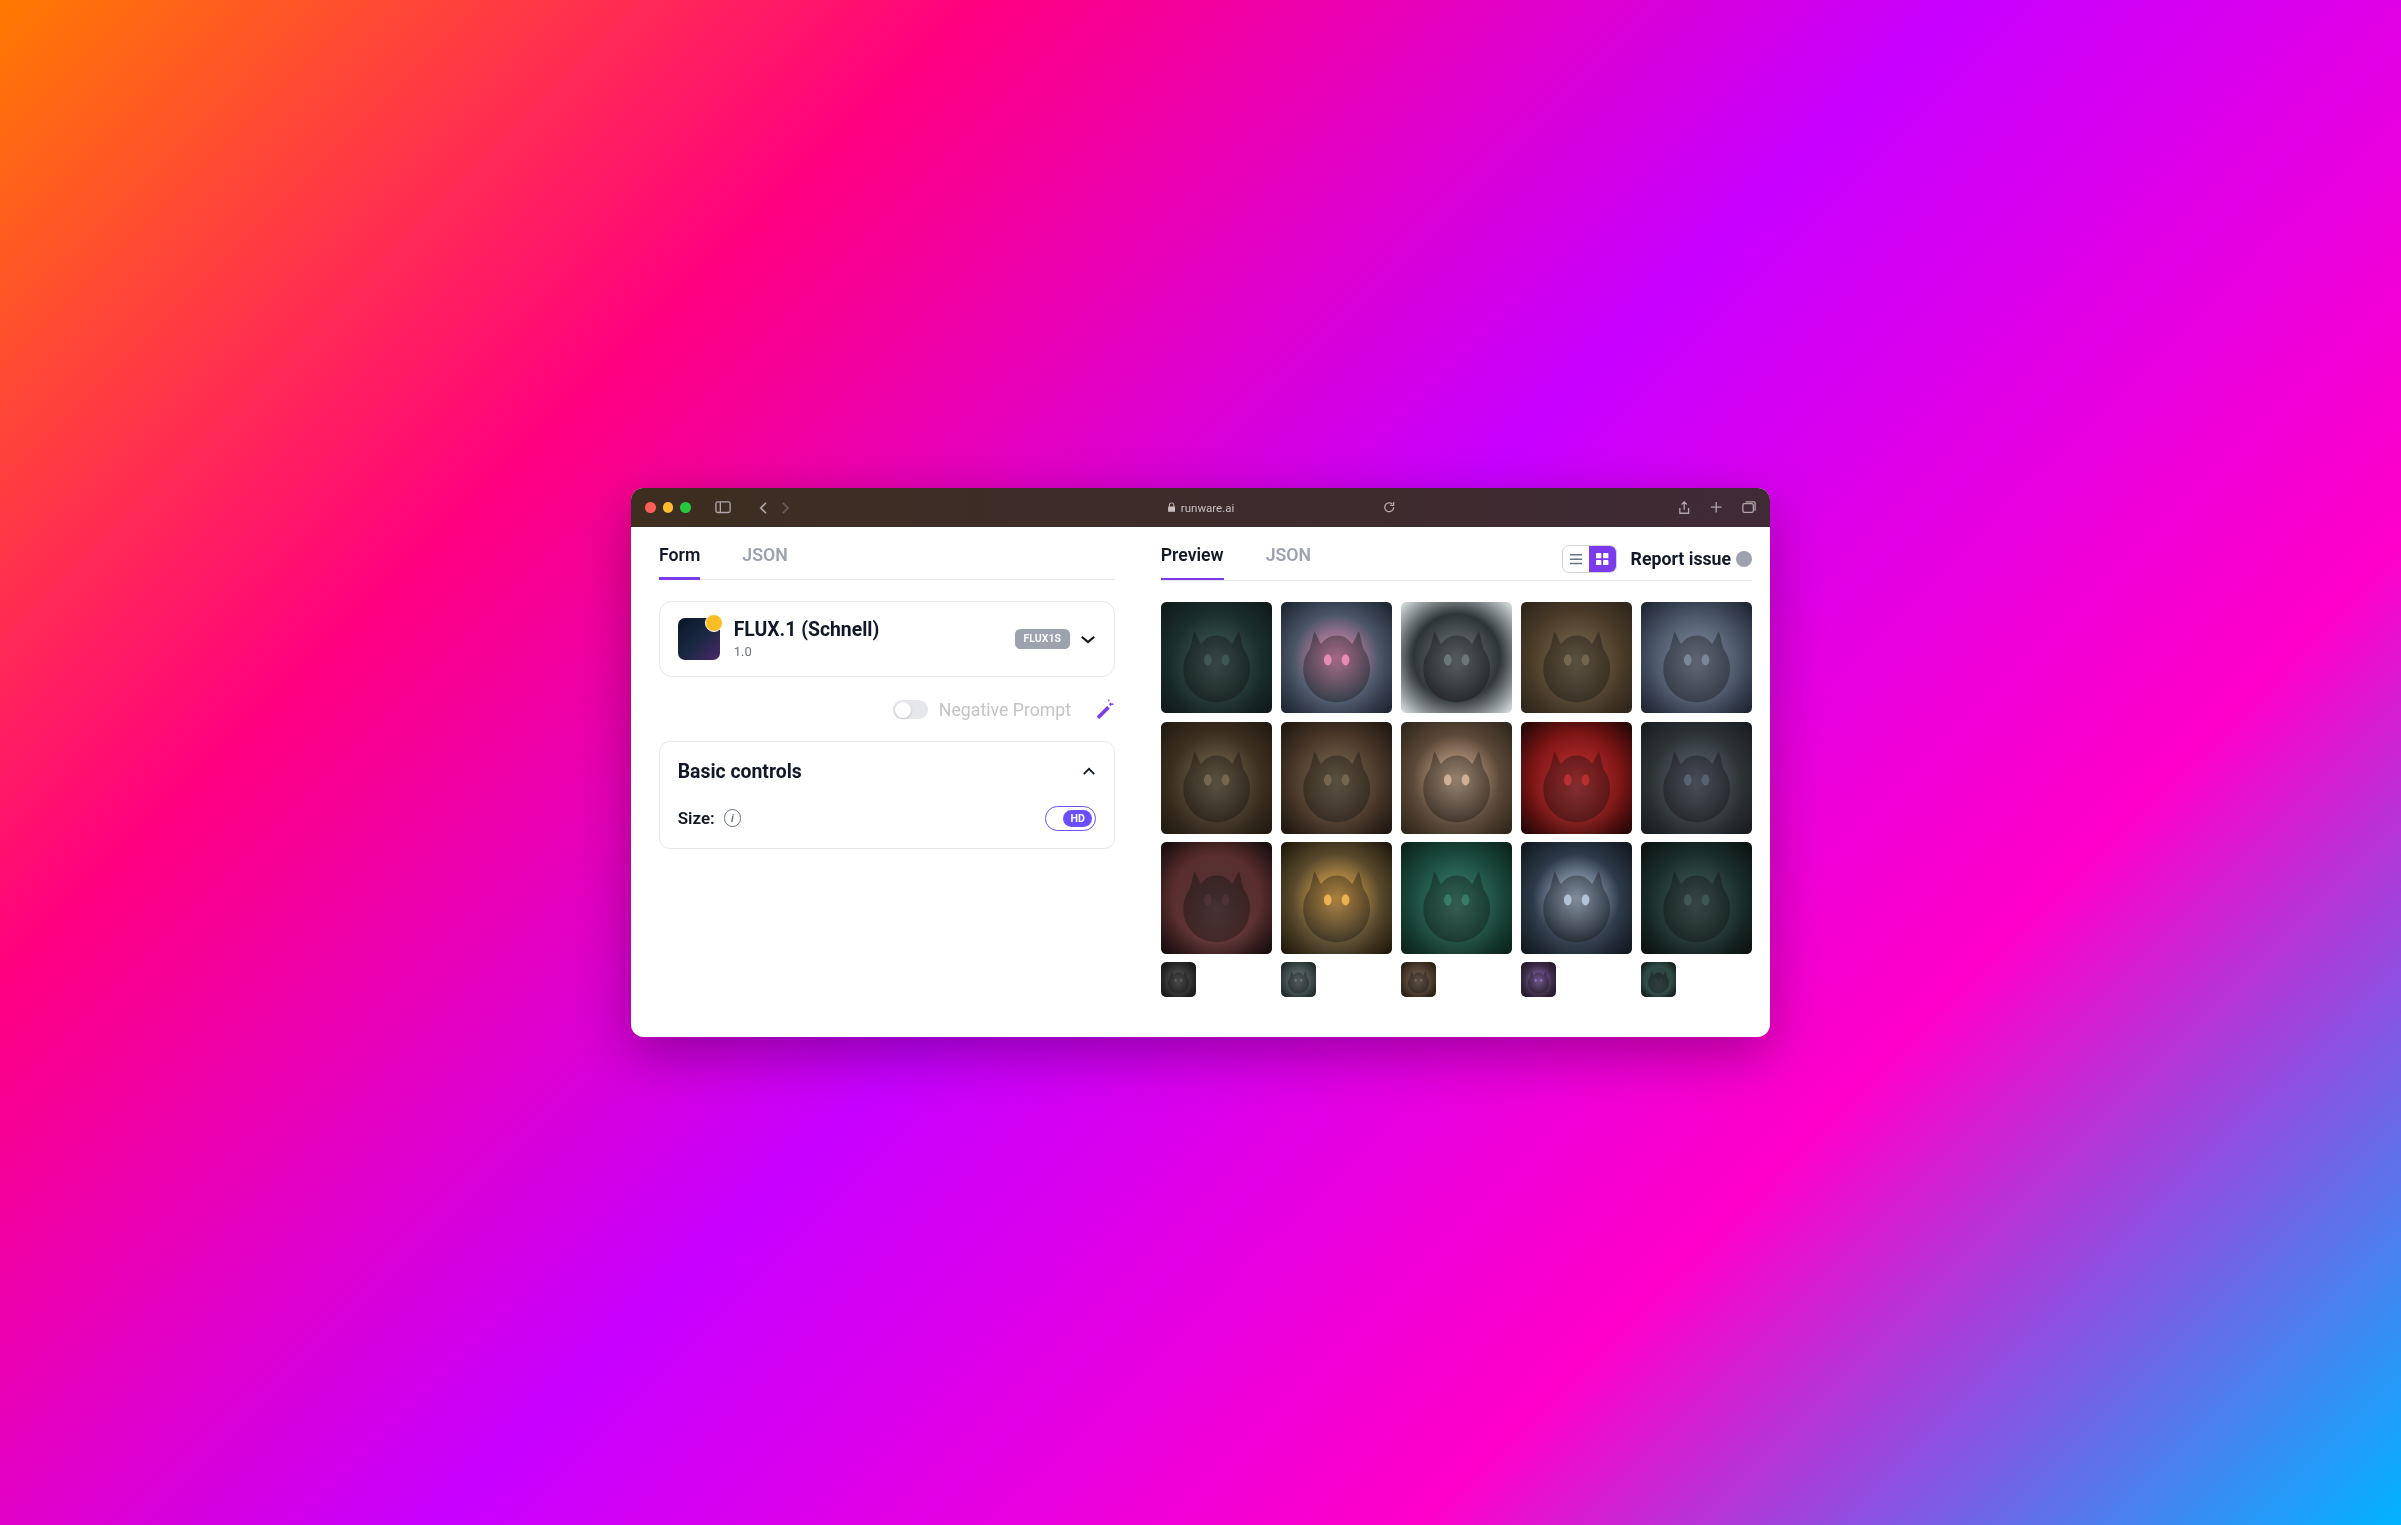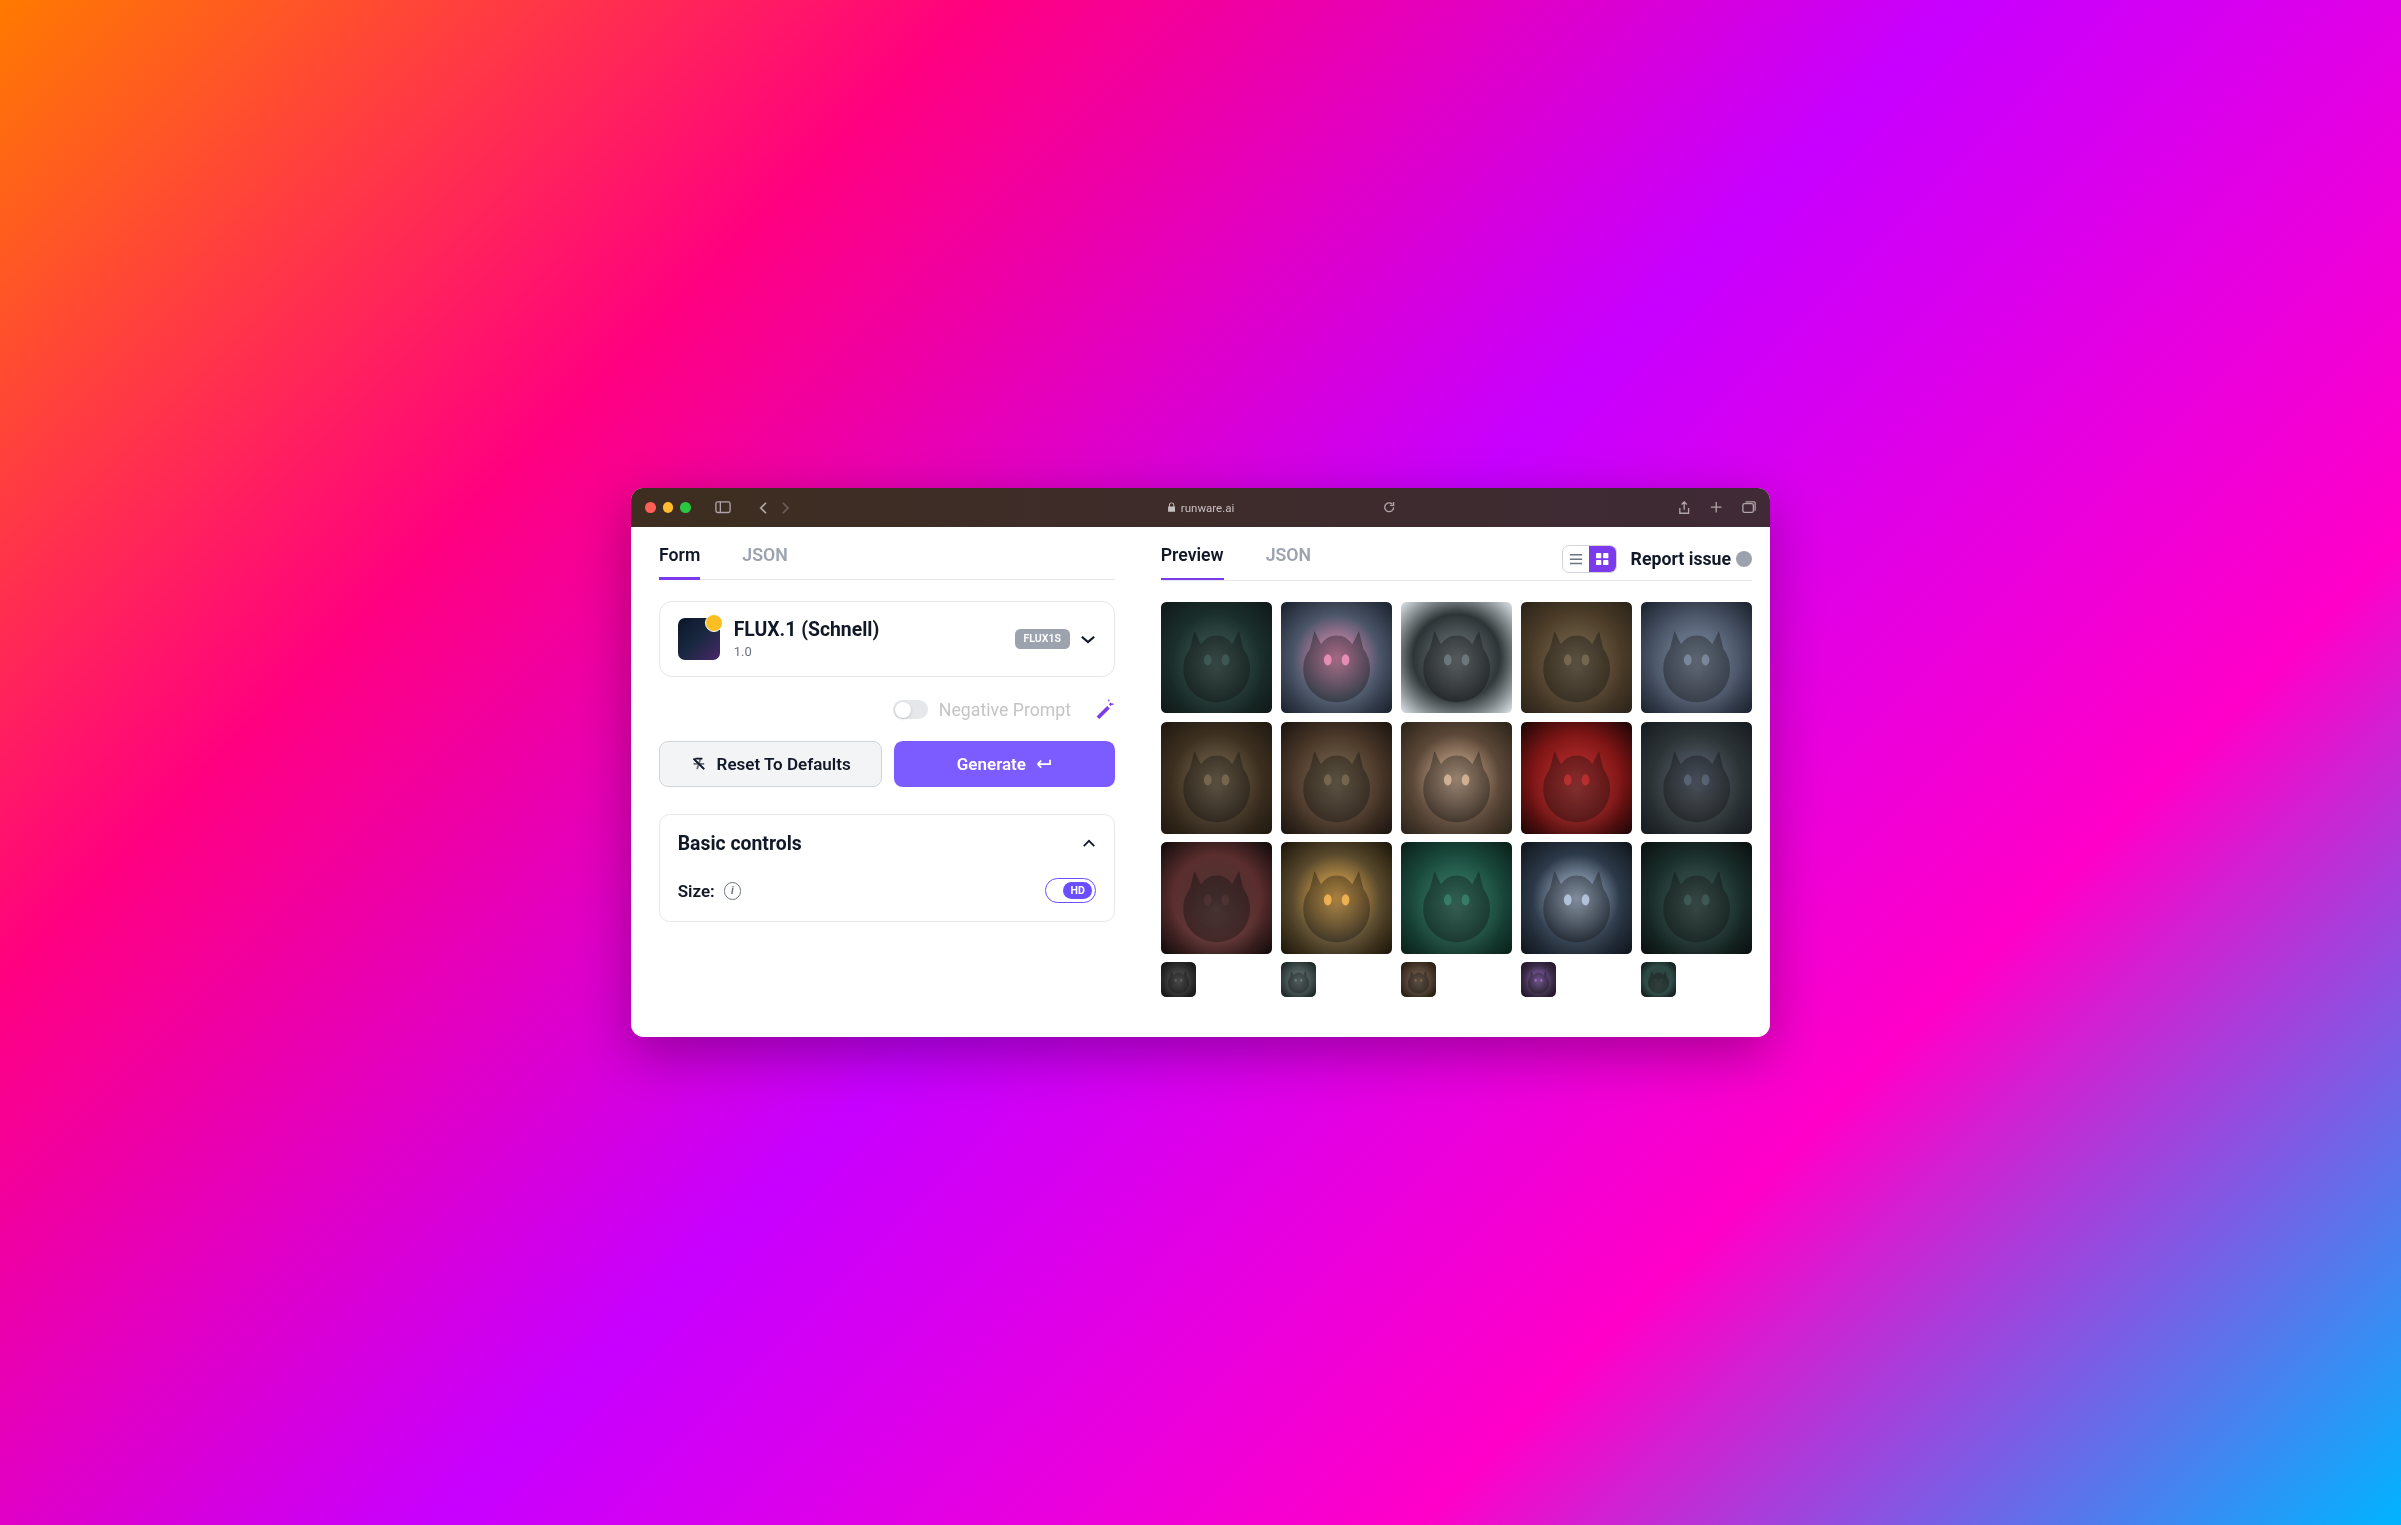--- a/index.html
+++ b/index.html
@@ -417,35 +417,20 @@
       <div class="neg-row">
         <div class="toggle"></div>
         <div class="neg-label">Negative Prompt</div>
         <div class="magic-icon">
           <svg width="21" height="21" viewBox="0 0 24 24" fill="currentColor">
               <path d="M3 21l12-12 3 3L6 24l-3-3zm14-14l2-2 2 2-2 2-2-2zm-1-4l1-2 1 2-1 1-1-1zm5 3l2 1-2 1-1-1 1-1z"></path>
             </svg>
         </div>
       </div>
 
-      <div class="button-row">
-        <div class="btn btn-reset">
-          <svg width="17.7" height="17.7" viewBox="0 0 20 20" fill="none" stroke="currentColor" stroke-width="2">
-              <path d="M4 4l12 12M12 4l-4 12M4 10h12" opacity="0.6"></path>
-              <path d="M6 4h8M4 4l12 12"></path>
-            </svg>
-          <span>Reset To Defaults</span>
-        </div>
-        <div class="btn btn-generate">
-          <span>Generate</span>
-          <svg width="17.7" height="12.4" viewBox="0 0 20 14" fill="none" stroke="currentColor" stroke-width="2">
-              <path d="M17 2v5H3m0 0l4-4m-4 4l4 4"></path>
-            </svg>
-        </div>
-      </div>
 
       <div class="section">
         <div class="section-header">
           <span>Basic controls</span>
           <svg width="14" height="8.8" viewBox="0 0 16 10" fill="none" stroke="currentColor" stroke-width="2">
               <path d="M2 8l6-6 6 6"></path>
             </svg>
         </div>
         <div class="size-row">
           <span class="size-label">Size:</span>

